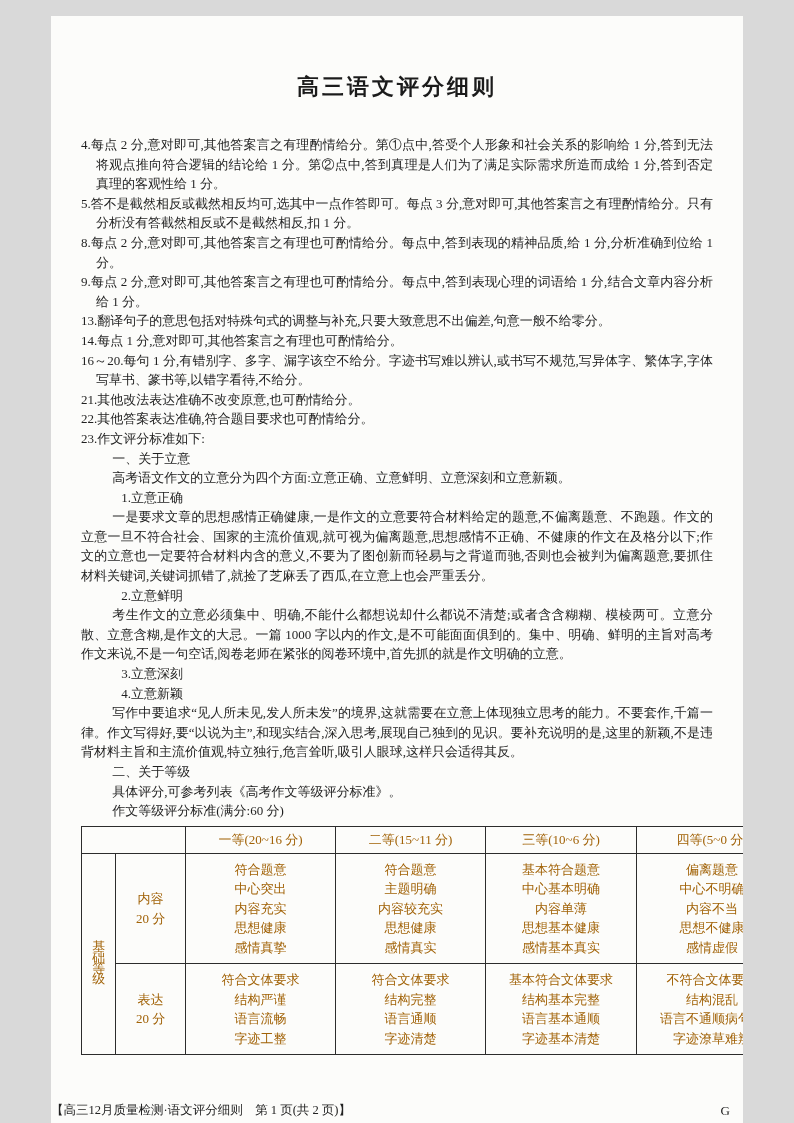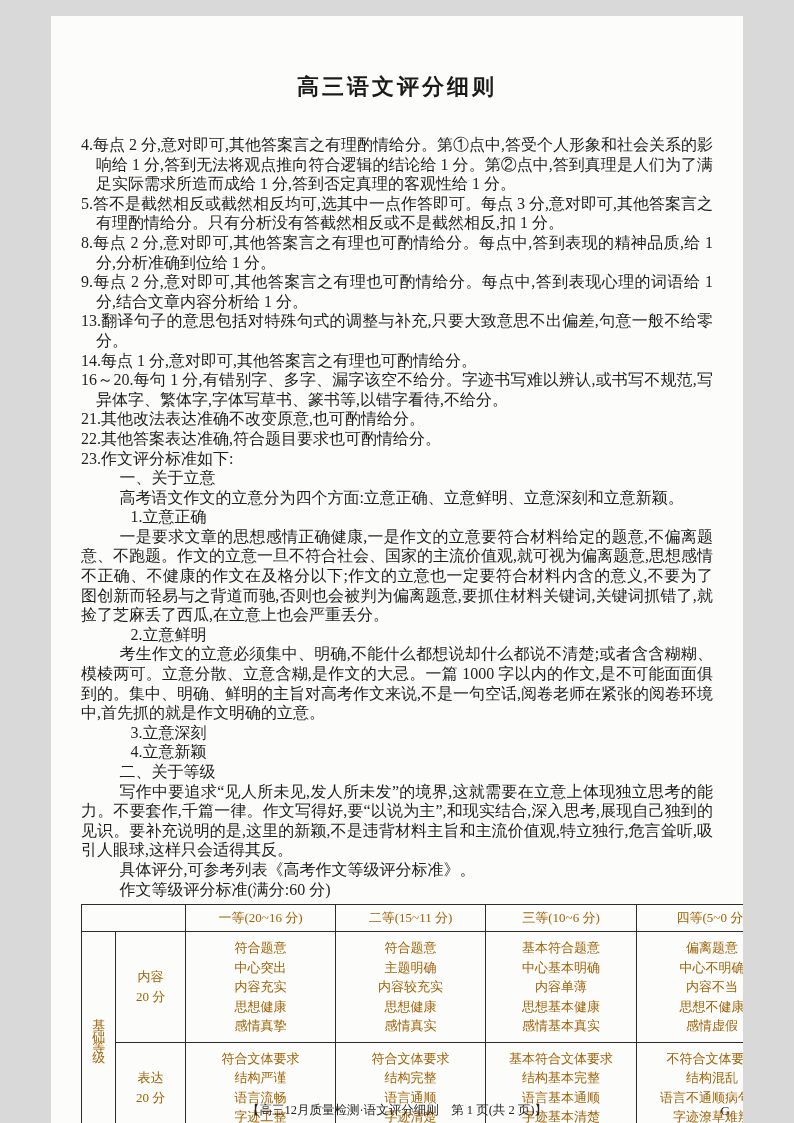--- a/index.html
+++ b/index.html
@@ -6,21 +6,21 @@
   html,body { background:#d9d9d9; font-family:"Liberation Serif","DejaVu Serif",serif; }
   .page {
     position:relative; width:692px; height:1123px; margin:16px auto;
     background:#fcfcfa; color:#1b1b1b; padding:56px 30px 0 30px; overflow:hidden;
   }
   .title {
     text-align:center; font-size:22px; font-weight:bold; letter-spacing:3px;
     margin-bottom:33px;
   }
   .para {
-    font-size:16px; line-height:19.6px; text-align:justify; color:#1f1f1f;
+    font-size:13px; line-height:19.6px; text-align:justify; color:#1f1f1f;
   }
   .para.item   { padding-left:15px; text-indent:-15px; }
   .para.indent { text-indent:2.4em; }
   .para.heading1 { text-indent:2.4em; }
   .para.heading2 { text-indent:3.1em; }
   .para.body   { text-indent:2.4em; }
   .grade-table {
     border-collapse:collapse; table-layout:fixed; width:706px;
     margin:5px auto 0 auto;
   }
@@ -30,21 +30,21 @@
   }
   .grade-table td.head { height:27px; }
   .grade-table td.cell, .grade-table td.rlabel { white-space:pre-line; }
   .grade-table td.cell { padding:6px 2px; }
   .vtext {
     writing-mode:vertical-lr; text-orientation:upright;
     letter-spacing:11px; display:inline-block;
   }
   .footer {
     position:absolute; left:0; right:0; bottom:20px;
-    text-align:center; font-size:12.5px; color:#222;
+    text-align:left; font-size:12.5px; color:#222;
   }
   .corner-mark {
     position:absolute; right:13px; bottom:20px; font-size:13px; color:#222;
   }
 </style>
 </head>
 <body>
 
 <div class="page">
 
@@ -62,22 +62,22 @@
       <p class="para item">22.其他答案表达准确,符合题目要求也可酌情给分。</p>
       <p class="para item">23.作文评分标准如下:</p>
       <p class="para heading1">一、关于立意</p>
       <p class="para indent">高考语文作文的立意分为四个方面:立意正确、立意鲜明、立意深刻和立意新颖。</p>
       <p class="para heading2">1.立意正确</p>
       <p class="para body">一是要求文章的思想感情正确健康,一是作文的立意要符合材料给定的题意,不偏离题意、不跑题。作文的立意一旦不符合社会、国家的主流价值观,就可视为偏离题意,思想感情不正确、不健康的作文在及格分以下;作文的立意也一定要符合材料内含的意义,不要为了图创新而轻易与之背道而驰,否则也会被判为偏离题意,要抓住材料关键词,关键词抓错了,就捡了芝麻丢了西瓜,在立意上也会严重丢分。</p>
       <p class="para heading2">2.立意鲜明</p>
       <p class="para body">考生作文的立意必须集中、明确,不能什么都想说却什么都说不清楚;或者含含糊糊、模棱两可。立意分散、立意含糊,是作文的大忌。一篇 1000 字以内的作文,是不可能面面俱到的。集中、明确、鲜明的主旨对高考作文来说,不是一句空话,阅卷老师在紧张的阅卷环境中,首先抓的就是作文明确的立意。</p>
       <p class="para heading2">3.立意深刻</p>
       <p class="para heading2">4.立意新颖</p>
+      <p class="para body">写作中要追求“见人所未见,发人所未发”的境界,这就需要在立意上体现独立思考的能力。不要套作,千篇一律。作文写得好,要“以说为主”,和现实结合,深入思考,展现自己独到的见识。要补充说明的是,这里的新颖,不是违背材料主旨和主流价值观,特立独行,危言耸听,吸引人眼球,这样只会适得其反。</p>
       <p class="para heading1">二、关于等级</p>
-      <p class="para body">写作中要追求“见人所未见,发人所未发”的境界,这就需要在立意上体现独立思考的能力。不要套作,千篇一律。作文写得好,要“以说为主”,和现实结合,深入思考,展现自己独到的见识。要补充说明的是,这里的新颖,不是违背材料主旨和主流价值观,特立独行,危言耸听,吸引人眼球,这样只会适得其反。</p>
       <p class="para indent">具体评分,可参考列表《高考作文等级评分标准》。</p>
       <p class="para indent">作文等级评分标准(满分:60 分)</p>
     </div>
 
   <table class="grade-table">
     <colgroup>
       <col style="width:34px">
       <col style="width:70px">
       <col style="width:150px">
       <col style="width:150px">

